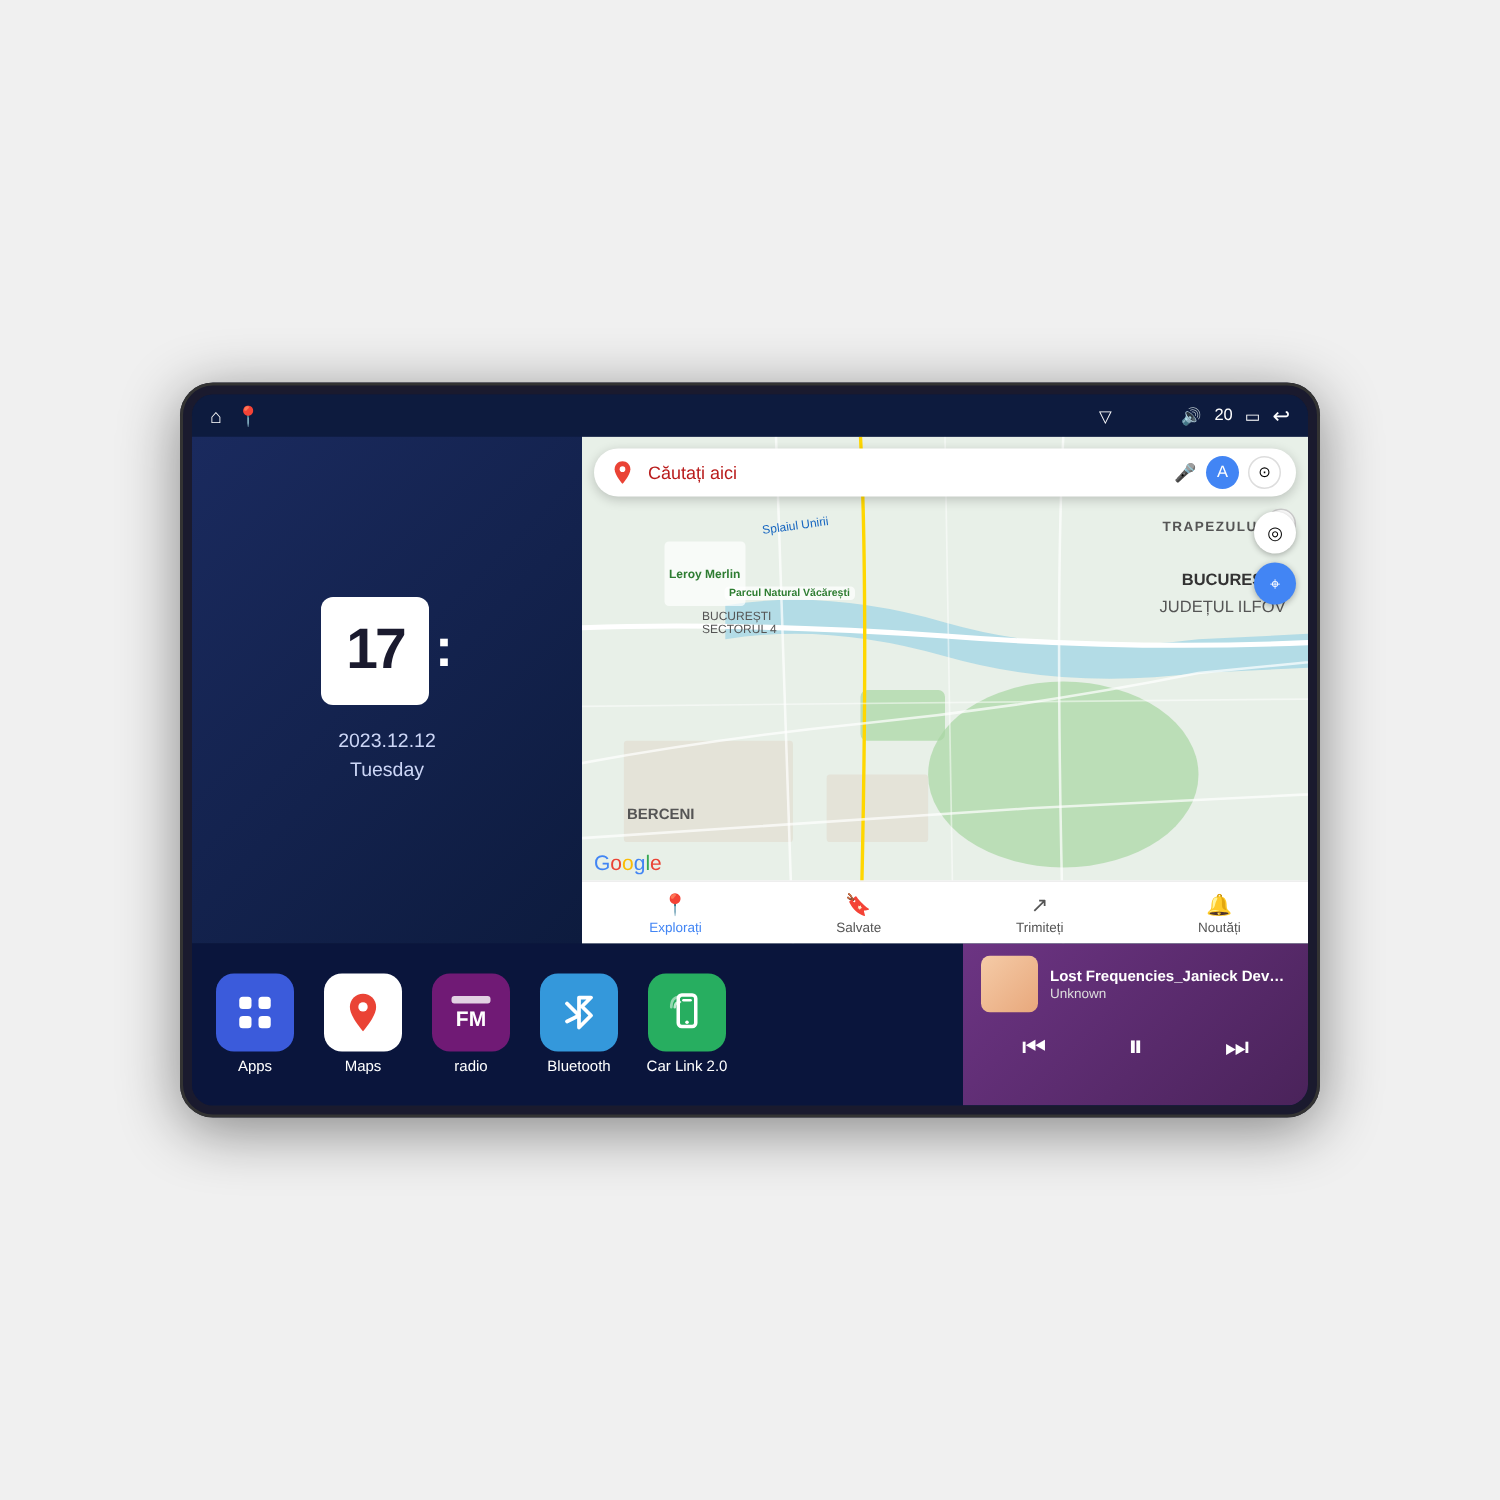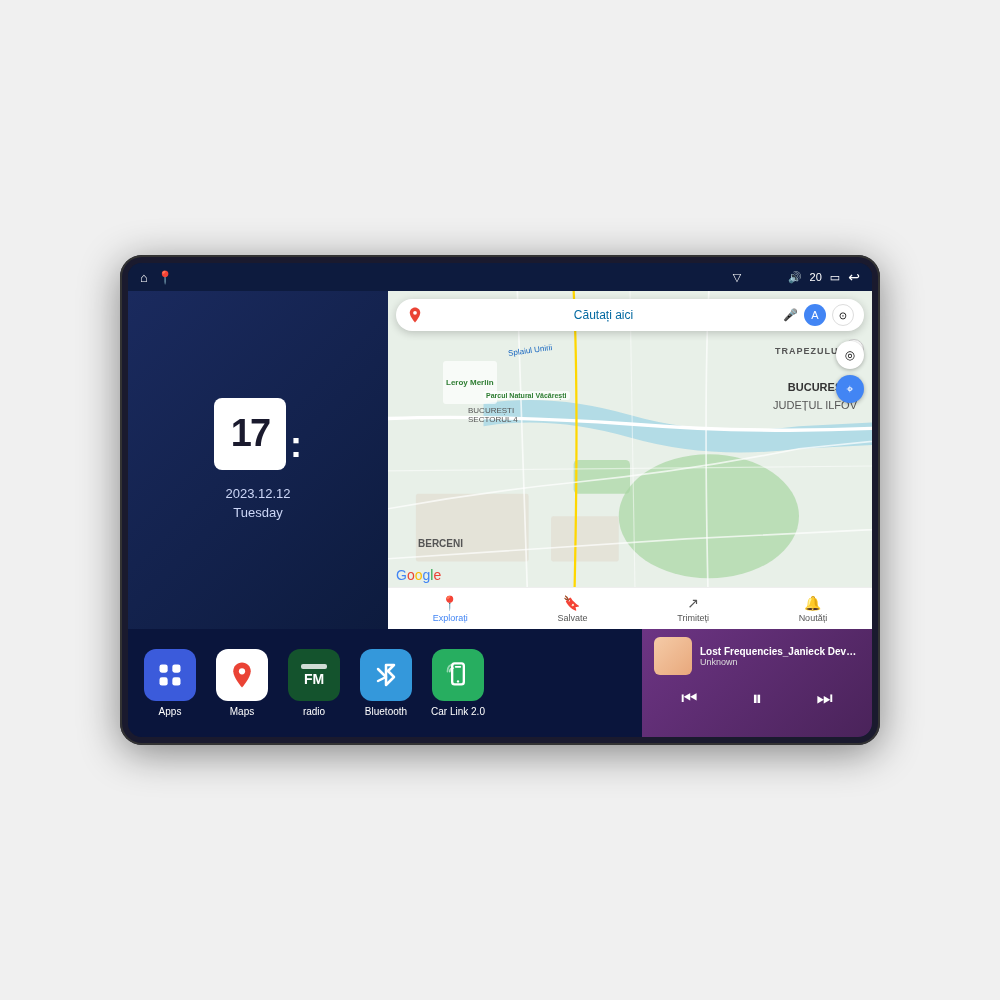--- a/index.html
+++ b/index.html
@@ -81,21 +81,21 @@
       display: flex;
       flex-direction: column;
       align-items: center;
       justify-content: center;
       padding: 20px;
       gap: 14px;
     }
 
     .clock-display {
       display: flex;
-      align-items: flex-end;
+      align-items: center;
       gap: 4px;
     }
     .clock-block {
       background: #fff;
       border-radius: 8px;
       width: 72px;
       height: 72px;
       display: flex;
       align-items: center;
       justify-content: center;
@@ -152,22 +152,21 @@
       z-index: 10;
     }
     .map-search-logo {
       width: 18px;
       height: 18px;
       flex-shrink: 0;
     }
     .map-search-text {
       flex: 1;
       font-size: 12px;
-      color: #0369a1;
-      text-align: center;
+      color: #b91c1c;
     }
     .map-search-icons {
       display: flex;
       gap: 6px;
       align-items: center;
     }
 
     
     .map-bottom-nav {
       position: absolute;
@@ -234,21 +233,21 @@
     }
     .app-label {
       font-size: 10px;
       color: #fff;
       text-align: center;
     }
 
     
     .icon-apps { background: #3b5bdb; }
     .icon-maps { background: #fff; }
-    .icon-radio { background: #14532d; }
+    .icon-radio { background: #701a75; }
     .icon-bluetooth { background: #3498db; }
     .icon-carlink { background: #27ae60; }
 
     
     .music-player {
       width: 230px;
       flex-shrink: 0;
       background: linear-gradient(135deg, #6c3483 0%, #4a235a 100%);
       display: flex;
       flex-direction: column;

